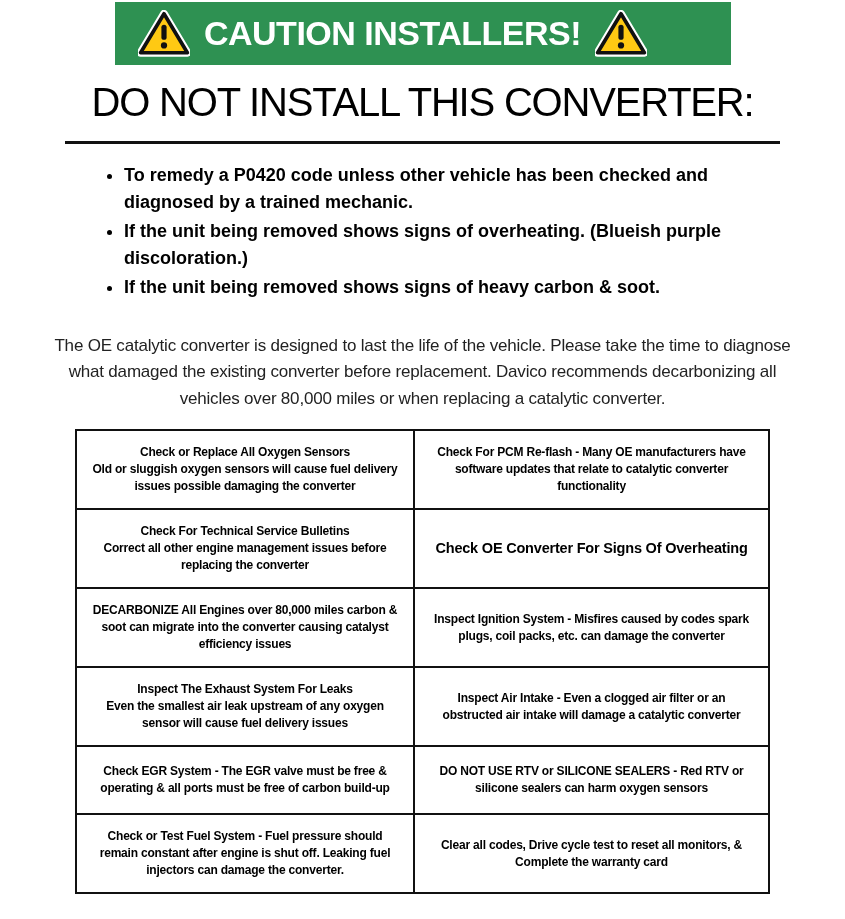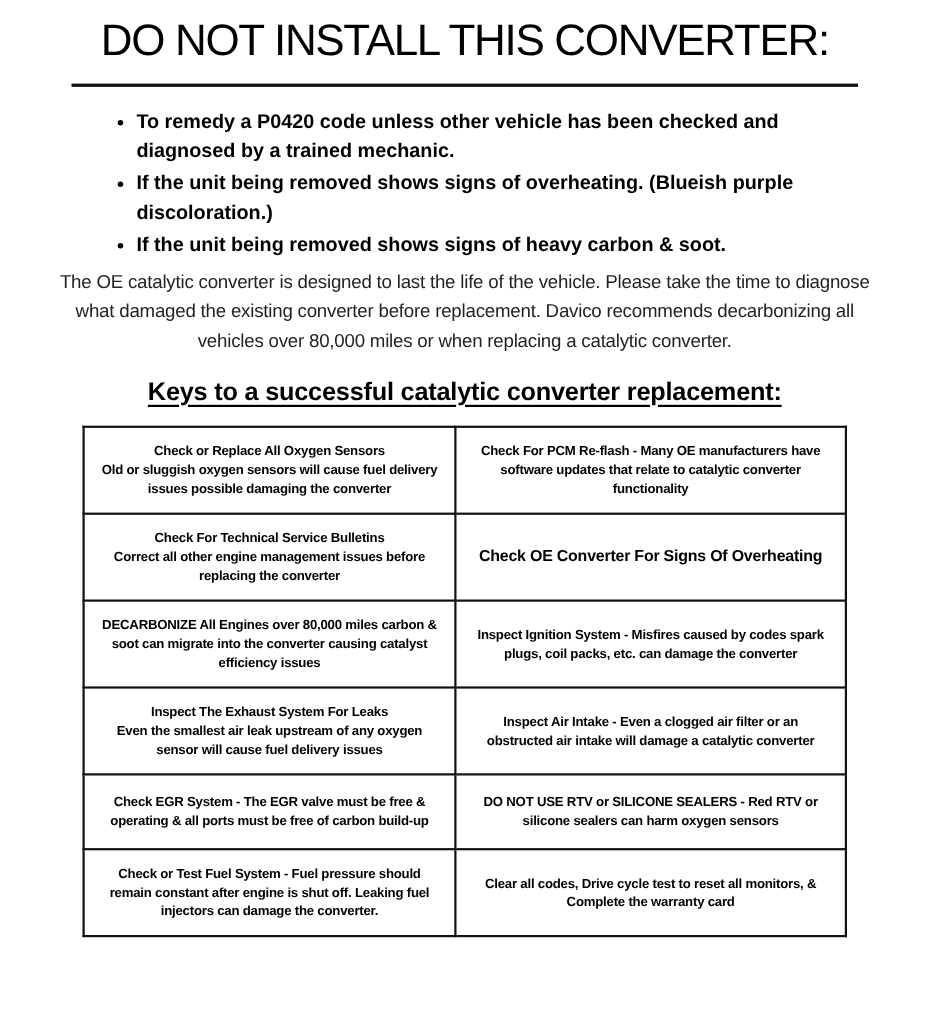--- a/index.html
+++ b/index.html
@@ -67,21 +67,21 @@
   .warnings li {
     font-size: 18px;
     font-weight: bold;
     line-height: 1.5;
     white-space: pre-line;
     margin-bottom: 2px;
   }
 
   
   .paragraph {
-    margin: 8px auto 0 auto;
+    margin: 32px auto 0 auto;
     width: 830px;
     text-align: center;
     font-size: 17px;
     letter-spacing: -0.2px;
     line-height: 1.55;
     color: #222222;
     white-space: pre-line;
   }
 
   
@@ -118,38 +118,52 @@
   .keys-table col.c-right { width: 355px; }
   .keys-table tr.r-tall   { height: 79px; }
   .keys-table tr.r-short  { height: 68px; margin-left: 16px; }
   .keys-table td.big { font-size: 14.5px; }
 </style>
 </head>
 <body>
 
 <div class="page">
 
+  <div class="banner">
+    <svg class="warn-icon" width="52" height="47" viewBox="0 0 100 90" aria-hidden="true">
+      <polygon points="50,7 95,82 5,82" fill="none" stroke="#ffffff" stroke-width="15" stroke-linejoin="round"></polygon>
+      <polygon points="50,7 95,82 5,82" fill="#ffc913" stroke="#111111" stroke-width="7" stroke-linejoin="round"></polygon>
+      <rect x="45" y="28" width="10" height="29" rx="5" fill="#111111"></rect>
+      <circle cx="50" cy="68" r="6" fill="#111111"></circle>
+    </svg>
+    <span class="banner-title">CAUTION INSTALLERS!</span>
+    <svg class="warn-icon" width="52" height="47" viewBox="0 0 100 90" aria-hidden="true">
+      <polygon points="50,7 95,82 5,82" fill="none" stroke="#ffffff" stroke-width="15" stroke-linejoin="round"></polygon>
+      <polygon points="50,7 95,82 5,82" fill="#ffc913" stroke="#111111" stroke-width="7" stroke-linejoin="round"></polygon>
+      <rect x="45" y="28" width="10" height="29" rx="5" fill="#111111"></rect>
+      <circle cx="50" cy="68" r="6" fill="#111111"></circle>
+    </svg>
+  </div>
 
   <h1 class="headline">DO NOT INSTALL THIS CONVERTER:</h1>
 
   <hr class="rule">
 
   <ul class="warnings">
     <li>To remedy a P0420 code unless other vehicle has been checked and
 diagnosed by a trained mechanic.</li>
     <li>If the unit being removed shows signs of overheating. (Blueish purple
 discoloration.)</li>
     <li>If the unit being removed shows signs of heavy carbon &amp; soot.</li>
   </ul>
 
   <p class="paragraph">The OE catalytic converter is designed to last the life of the vehicle. Please take the time to diagnose
 what damaged the existing converter before replacement. Davico recommends decarbonizing all
 vehicles over 80,000 miles or when replacing a catalytic converter.</p>
 
-  <h2 class="section-heading">Keys to a successful catalytic converter replacement:</h2>
 
   <table class="keys-table">
     <colgroup>
         <col class="c-left">
         <col class="c-right">
       </colgroup>
     <tbody>
       <tr class="r-tall">
         <td>Check or Replace All Oxygen Sensors
 Old or sluggish oxygen sensors will cause fuel delivery

